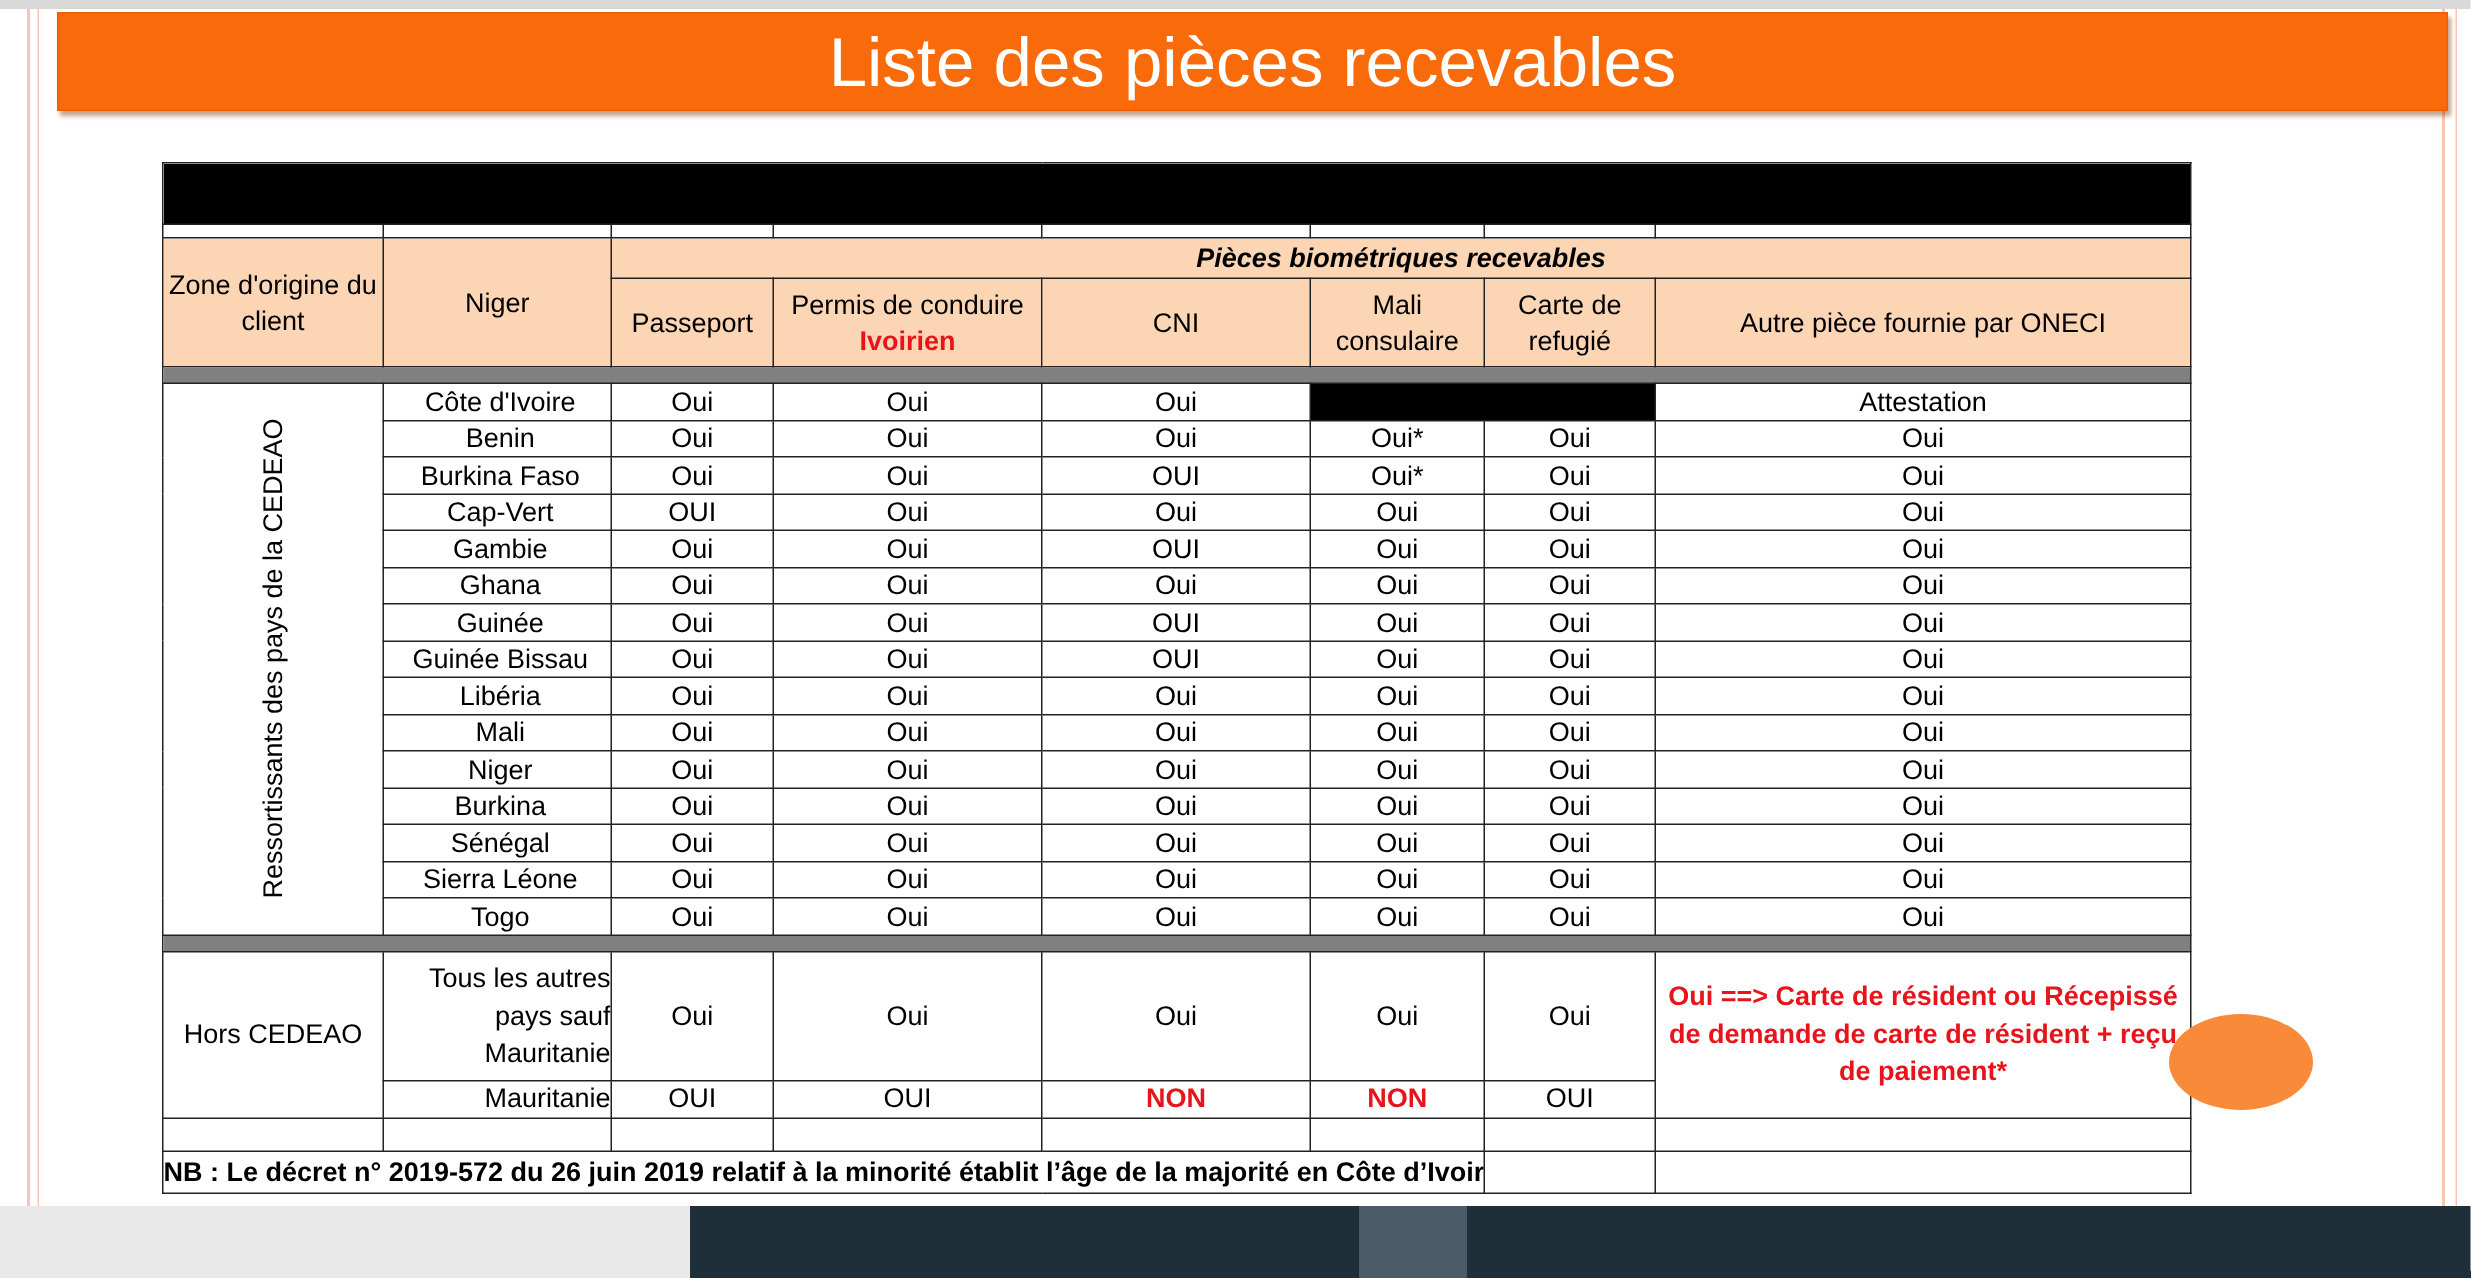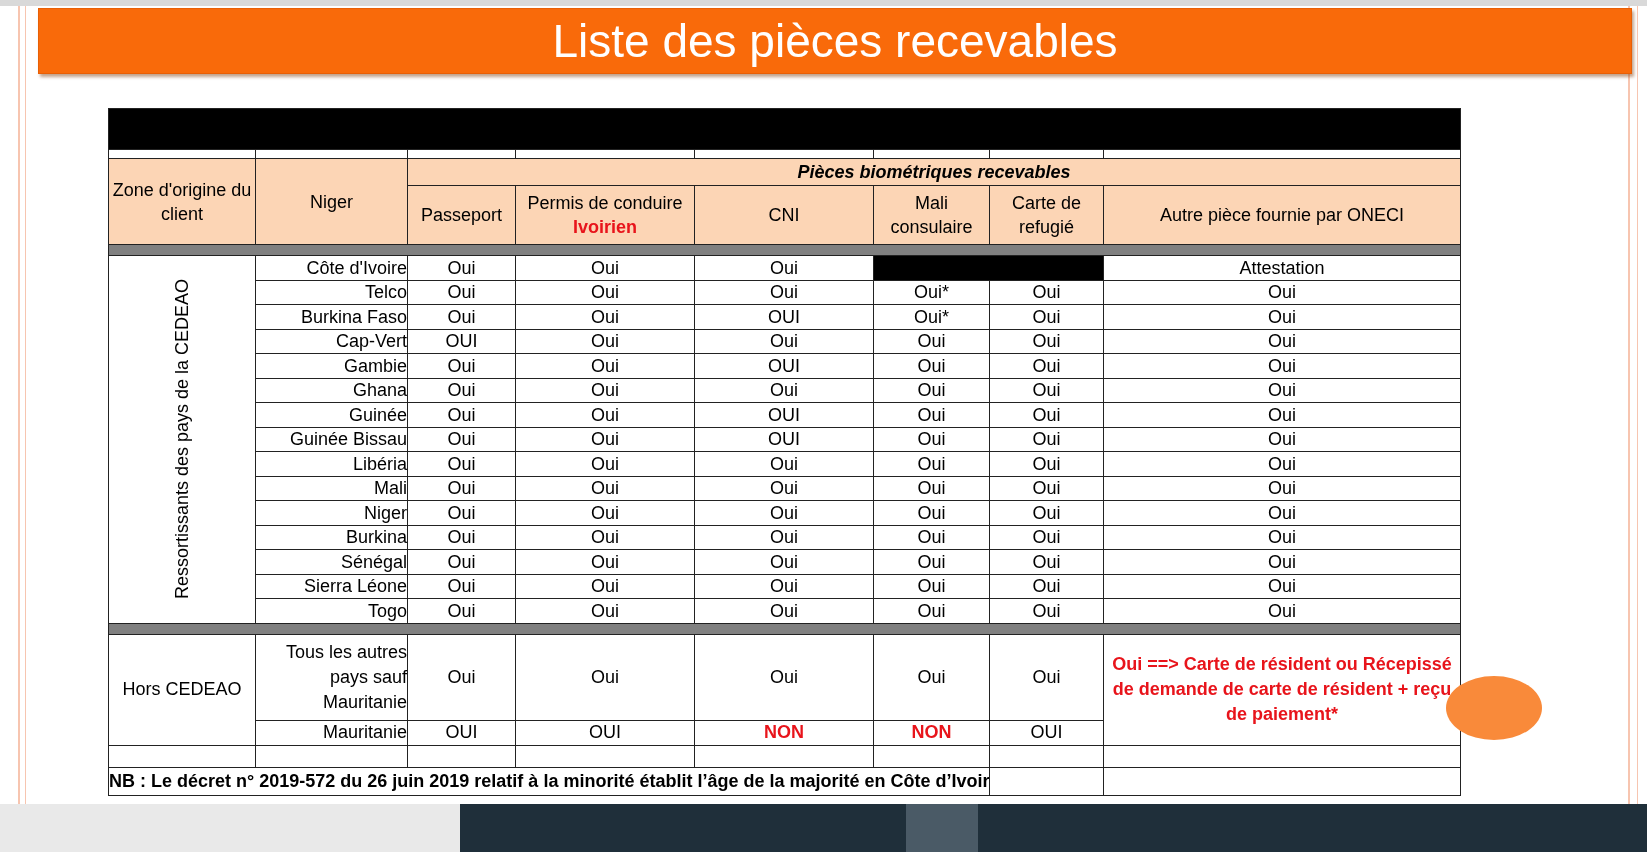--- a/index.html
+++ b/index.html
@@ -18,21 +18,21 @@
   .sheet { position:absolute; left:108px; top:108px; width:1352px; }
   table.recap { border-collapse:collapse; width:1352px; table-layout:fixed; }
   table.recap td { border:1px solid #222; padding:0; text-align:center; font-size:18px; color:#000; overflow:hidden; white-space:nowrap; }
   .title-row td { background:#000; color:#fff; font-weight:bold; font-size:26px; height:40px; border:1px solid #000; }
   .gap-row td { background:#fff; height:8px; border-left:1px solid #ddd; border-right:1px solid #ddd; border-top:1px solid #000; border-bottom:2px solid #000; }
   .hdr td { background:#fcd5b5; }
   .hdr .group { font-weight:bold; height:26px; font-size:18px;font-style:italic; }
   .hdr .sub { height:58px; white-space:normal; line-height:24px; }
   .sep td { background:#808080; height:10px; border:1px solid #333; }
   .drow td { height:23.5px; line-height:22px; }
-  .drow td.country { text-align:right; padding-left:4px; }
+  .drow td.country { text-align:center; padding-left:4px; }
   .zone-cell { position:relative; }
   .vertical {
     position:absolute; left:50%; top:50%;
     transform:translate(-50%,-50%) rotate(-90deg);
     white-space:nowrap; font-size:18px;
   }
   .redacted { background:#000 !important; }
   .red { color:#e8141b !important; font-weight:bold; }
   .hors td { height:85px; }
   .hors td.country { text-align:right; padding-left:4px; white-space:normal; line-height:25px; vertical-align:middle; }
@@ -114,21 +114,21 @@
             <span class="vertical">Ressortissants des pays de la CEDEAO</span>
           </td>
           <td class="country">Côte d'Ivoire</td>
           <td>Oui</td>
           <td>Oui</td>
           <td>Oui</td>
           <td colspan="2" class="redacted"></td>
           <td>Attestation</td>
         </tr>
         <tr class="drow">
-          <td class="country">Telco</td>
+          <td class="country">Benin</td>
           <td>Oui</td>
           <td>Oui</td>
           <td>Oui</td>
           <td>Oui*</td>
           <td>Oui</td>
           <td>Oui</td>
         </tr>
         <tr class="drow">
           <td class="country">Burkina Faso</td>
           <td>Oui</td>

